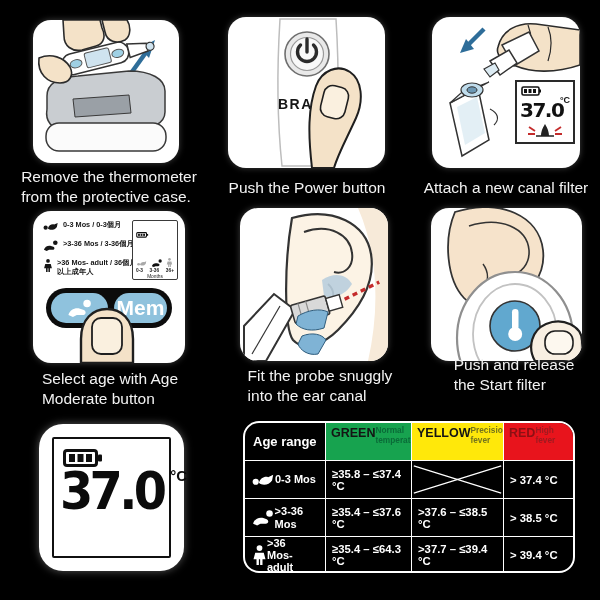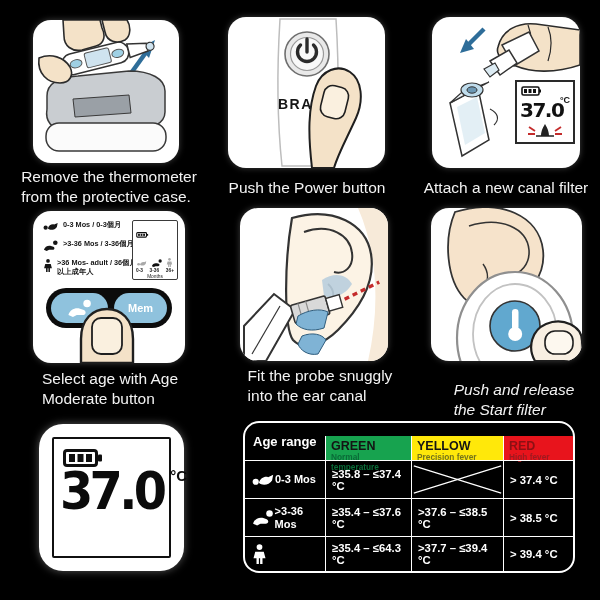--- a/index.html
+++ b/index.html
@@ -13,58 +13,58 @@
   .c5{left:240px;top:208px;width:148px;height:153px;}
   .c6{left:431px;top:208px;width:151px;height:153px;}
   .card svg.fill{position:absolute;left:0;top:0;width:100%;height:100%;}
   .cap{position:absolute;color:#f2f2f2;font-size:15.5px;line-height:1.32;text-align:center;}
   .cap .inner{display:inline-block;text-align:left;}
   .cap1{left:4px;top:167px;width:210px;}
   .cap2{left:212px;top:178px;width:190px;}
   .cap3{left:406px;top:178px;width:200px;}
   .cap4{left:18px;top:369px;width:184px;}
   .cap5{left:232px;top:366px;width:176px;}
-  .cap6{left:434px;top:380px;width:160px;font-style:italic;}
+  .cap6{left:434px;top:355px;width:160px;}
 
   
   .legend{position:absolute;left:10px;top:9px;width:96px;}
   .legend-row{display:flex;gap:4px;align-items:flex-start;margin-bottom:7px;
               font-size:7.3px;line-height:1.3;color:#161616;font-weight:bold;}
   .legend-row svg{flex:0 0 auto;margin-top:1px;}
   .mini-display{position:absolute;right:7px;top:9px;width:46px;height:60px;border:1.6px solid #3a3a3a;
                 border-radius:2px;background:#fff;padding:3px 3px 2px 3px;box-sizing:border-box;}
   .mini-icons{display:flex;justify-content:space-between;align-items:flex-end;margin-top:16px;padding:0 1px;}
   .mini-ages{display:flex;justify-content:space-between;font-size:4.8px;color:#222;font-weight:bold;margin-top:1px;}
   .mini-months{text-align:center;font-size:4.8px;color:#222;margin-top:0.5px;}
   .pill{position:absolute;left:13px;top:77px;width:126px;height:40px;background:#0c0c0c;border-radius:20px;
         display:flex;align-items:center;justify-content:space-between;padding:0 5px;box-sizing:border-box;}
   .pill-btn{height:30px;border-radius:15px;background:#8fc2dd;display:flex;align-items:center;justify-content:center;}
   .btn-age{width:57px;}
-  .btn-mem{width:53px;color:#fff;font-weight:bold;font-size:11px;text-align:center;}
+  .btn-mem{width:53px;color:#fff;font-weight:bold;font-size:21px;text-align:center;}
   .finger4{position:absolute;left:40px;top:96px;width:72px;height:56px;}
 
   
   .display-card{position:absolute;left:39px;top:424px;width:145px;height:147px;background:#fff;border-radius:24px;
                 box-shadow:0 0 8px rgba(255,255,255,.35);}
   .display-inner{position:absolute;left:13px;top:13px;right:13px;bottom:13px;border:2.5px solid #101010;border-radius:2px;}
   .battery-big{position:absolute;left:9px;top:10px;}
   .temp-row{position:absolute;left:6px;top:26px;right:2px;display:flex;align-items:flex-start;}
   .temp-digits{font-family:"DejaVu Sans", sans-serif;font-weight:900;font-size:52px;line-height:1;
                letter-spacing:-4px;color:#0b0b0b;transform:scaleX(.92);transform-origin:left top;}
   .temp-unit{font-size:15px;font-weight:bold;color:#0b0b0b;margin-top:2px;margin-left:-2px;}
 
   
   .fever-table{position:absolute;left:243px;top:421px;width:332px;height:152px;background:#000;
                border:2px solid #fff;border-radius:16px;overflow:hidden;box-sizing:border-box;
                display:grid;grid-template-columns:80px 86px 92px 1fr;grid-template-rows:37px 38px 38px 1fr;}
   .tcell{border-left:1.5px solid #fff;border-top:1.5px solid #fff;box-sizing:border-box;position:relative;}
   .col0{border-left:none;}
   .row0{border-top:none;}
   .h-age{display:flex;align-items:center;padding-left:8px;color:#fff;font-weight:bold;font-size:13px;}
-  .h-col{padding:3px 5px 0 5px;display:flex;flex-direction:column;line-height:1.15;margin-top:13px;}
+  .h-col{padding:3px 5px 0 5px;display:flex;flex-direction:row;line-height:1.15;}
   .h-title{font-size:12.5px;font-weight:800;color:#141414;}
   .h-sub{font-size:8.3px;font-weight:bold;}
   .bg-green{background:#17a34f;}  .bg-green .h-sub{color:#0a6b38;}
   .bg-yellow{background:#ffe80a;} .bg-yellow .h-sub{color:#74741c;}
   .bg-red{background:#e8141c;}    .bg-red .h-title{color:#8c1014;} .bg-red .h-sub{color:#9e1a20;}
   .dash-mark{width:15px;height:2px;background:#b9b24a;margin-top:3px;}
   .vcell{display:flex;align-items:center;padding-left:6px;color:#fff;font-size:11.3px;font-weight:600;}
   .age-cell{display:flex;align-items:center;padding-left:7px;color:#fff;font-weight:bold;font-size:11px;line-height:1.1;}
   .cross-svg{position:absolute;left:0;top:0;width:100%;height:100%;}
 </style>
@@ -377,20 +377,21 @@
       </div>
     <div class="tcell vcell">
         <span>&gt; 38.5 °C</span>
       </div>
 
     <div class="tcell col0 age-cell">
       <svg width="15" height="20" viewBox="0 0 12 16" fill="#fff">
         <circle cx="6" cy="2.4" r="2.3"></circle>
           <path d="M2.6 6.2 L9.4 6.2 L10.8 11.4 L8.4 11.4 L8.4 16 L6.5 16 L6.5 11.4 L5.5 11.4 L5.5 16 L3.6 16 L3.6 11.4 L1.2 11.4 Z"></path>
       </svg>
+      <span style="width:46px;">&gt;36 Mos- adult</span>
     </div>
     <div class="tcell vcell">
         <span>≥35.4 – ≤64.3 °C</span>
       </div>
     <div class="tcell vcell">
         <span>&gt;37.7 – ≤39.4 °C</span>
       </div>
     <div class="tcell vcell">
         <span>&gt; 39.4 °C</span>
       </div>

